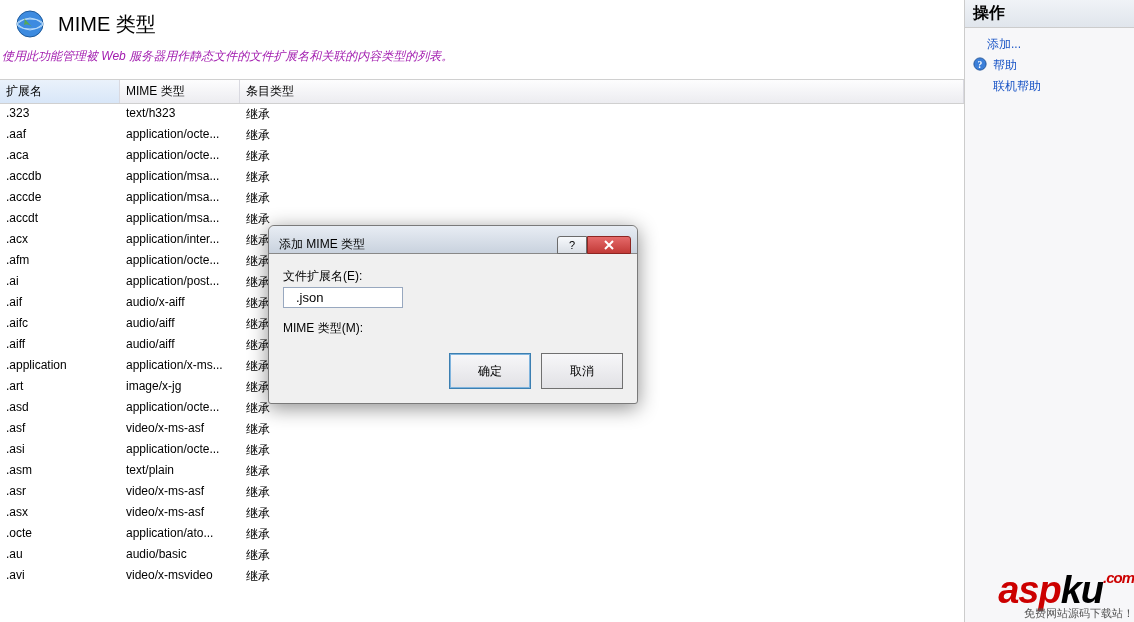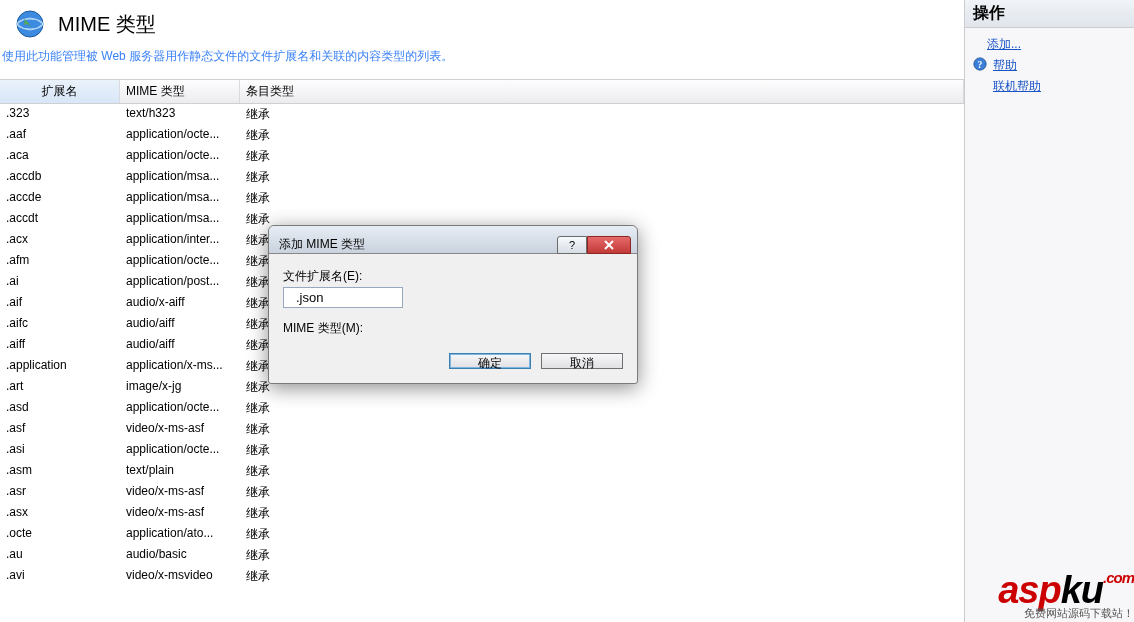--- a/index.html
+++ b/index.html
@@ -5,35 +5,35 @@
   * { box-sizing: border-box; }
   html, body { margin:0; padding:0; font-family: "Microsoft YaHei","Segoe UI",Tahoma,sans-serif; font-size:12px; color:#000; }
   body { width:1134px; height:622px; overflow:hidden; background:#fff; }
 
   .wrap { display:flex; width:1134px; height:622px; position:relative; }
   .main { flex:1; position:relative; background:#fff; }
   .side { width:170px; border-left:1px solid #ccc; background:#f7f7f9; }
 
   .side-hdr { background:linear-gradient(#f0f3f7,#e0e5ec); padding:3px 8px; font-size:16px; border-bottom:1px solid #ccc; font-weight:bold; }
   .side-body { padding:6px 4px; }
-  .side-link { display:flex; align-items:flex-end; gap:6px; padding:2px 4px 2px 18px; color:#1a55c6; cursor:pointer;text-decoration:underline; }
+  .side-link { display:flex; align-items:flex-end; gap:6px; padding:2px 4px 2px 18px; color:#1a55c6; cursor:pointer; }
   .side-link svg { width:14px; height:14px; }
 
   .hdr { display:flex; align-items:center; gap:12px; padding:8px 14px 4px 14px; }
   .hdr-icon { width:32px; height:32px; }
   .hdr-title { font-size:20px; }
-  .desc { padding:4px 2px 14px 2px; color:#3b82f6; }
+  .desc { padding:4px 2px 14px 2px; color:#a21caf;font-style:italic; }
 
   .grouping { display:flex; align-items:center; gap:6px; padding:0 0 4px 4px; }
   .grouping select { font-size:12px; }
 
   .grid { border-top:1px solid #d0d0d0; position:relative; height:510px; }
   .grid-head { display:flex; background:linear-gradient(#fdfdfe,#ececf0); border-bottom:1px solid #d0d0d0; }
   .gh { padding:3px 6px; border-right:1px solid #d9d9e0; font-size:12px; }
-  .gh.sorted { background:linear-gradient(#eaf2fb,#d8e6f8);text-align:center; }
+  .gh.sorted { background:linear-gradient(#eaf2fb,#d8e6f8); }
   .c0 { width:120px; } .c1 { width:120px; } .c2 { flex:1; }
 
   .grid-body { height:486px; overflow-y:scroll; }
   .gr { display:flex; }
   .gc { padding:2px 6px; font-size:12px; white-space:nowrap; overflow:hidden; }
   .gc.c2 { flex:1; }
 
   
   .grid-body::-webkit-scrollbar { width:16px; }
   .grid-body::-webkit-scrollbar-track { background:#f0f0f0; border-left:1px solid #ddd; }
@@ -48,21 +48,21 @@
   .dlg-btn { width:30px; height:18px; border:1px solid #6b6b6b; background:linear-gradient(#f7f9fc,#d9dee5); display:flex; align-items:center; justify-content:center; font-size:11px; }
   .dlg-btn.close { background:linear-gradient(#e56a6a,#c23a37); color:#fff; border-color:#8d2522; border-radius:0 3px 0 0; width:44px; }
   .dlg-btn.help { border-radius:3px 0 0 0; margin-right:0; }
   .dlg-body { padding:14px 14px 8px 14px; }
   .fld-lbl { margin-bottom:2px; }
   .fld-in { margin-bottom:12px; }
   .fld-in input { font-size:13px; padding:2px 12px; border:1px solid #98a8bf; background:#fff; }
   .fld-in.narrow input { width:120px; }
   .fld-in.wide input { width:332px; }
   .dlg-actions { display:flex; justify-content:flex-end; gap:10px; padding:6px 14px 14px 14px; }
-  .btn { width:82px; height:16px; border:1px solid #707070; background:linear-gradient(#f7f7f9,#e1e1e5); font-size:12px; cursor:pointer; }
+  .btn { width:82px; height:36px; border:1px solid #707070; background:linear-gradient(#f7f7f9,#e1e1e5); font-size:12px; cursor:pointer; }
   .btn.primary { border:1px solid #3c7fb1; box-shadow:0 0 0 1px #7fb4de inset; }
 
   
   .wm { position:absolute; right:0; bottom:1px;margin-left:45px; }
   .wm .a { font-family: Arial, sans-serif; font-weight:bold; font-style:italic; font-size:38px; letter-spacing:-1px; }
   .wm .r1 { color:#cc0000; }
   .wm .r2 { color:#000; }
   .wm .sub { font-size:11px; color:#555; text-align:right; margin-top:-6px; }
 </style>
 </head>

